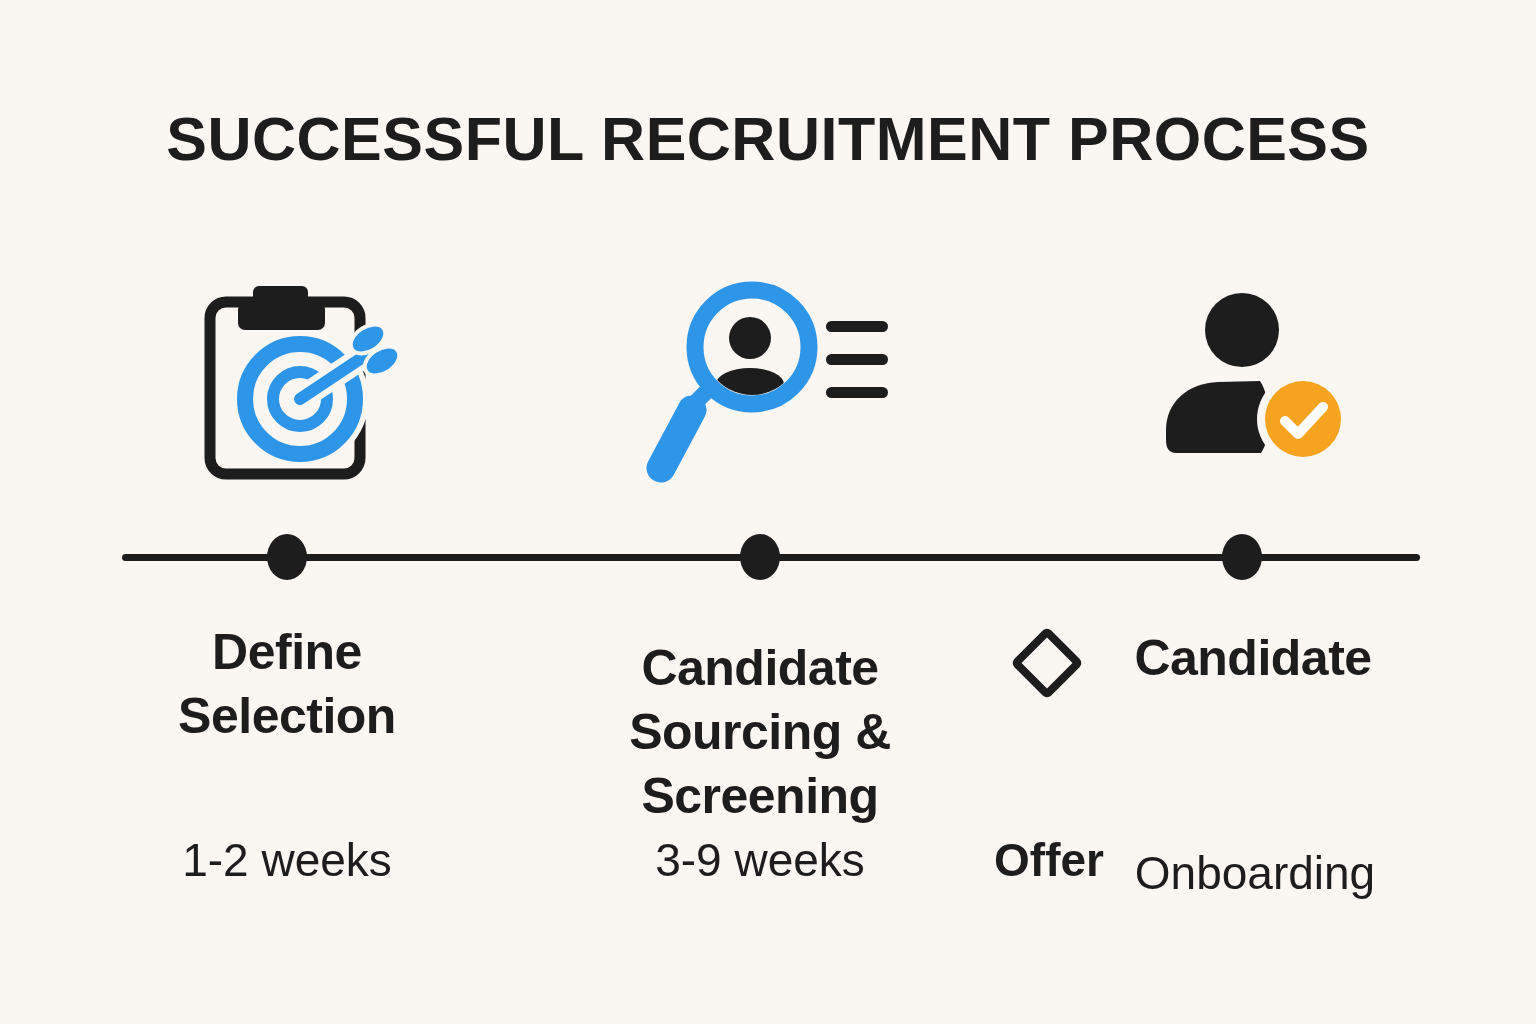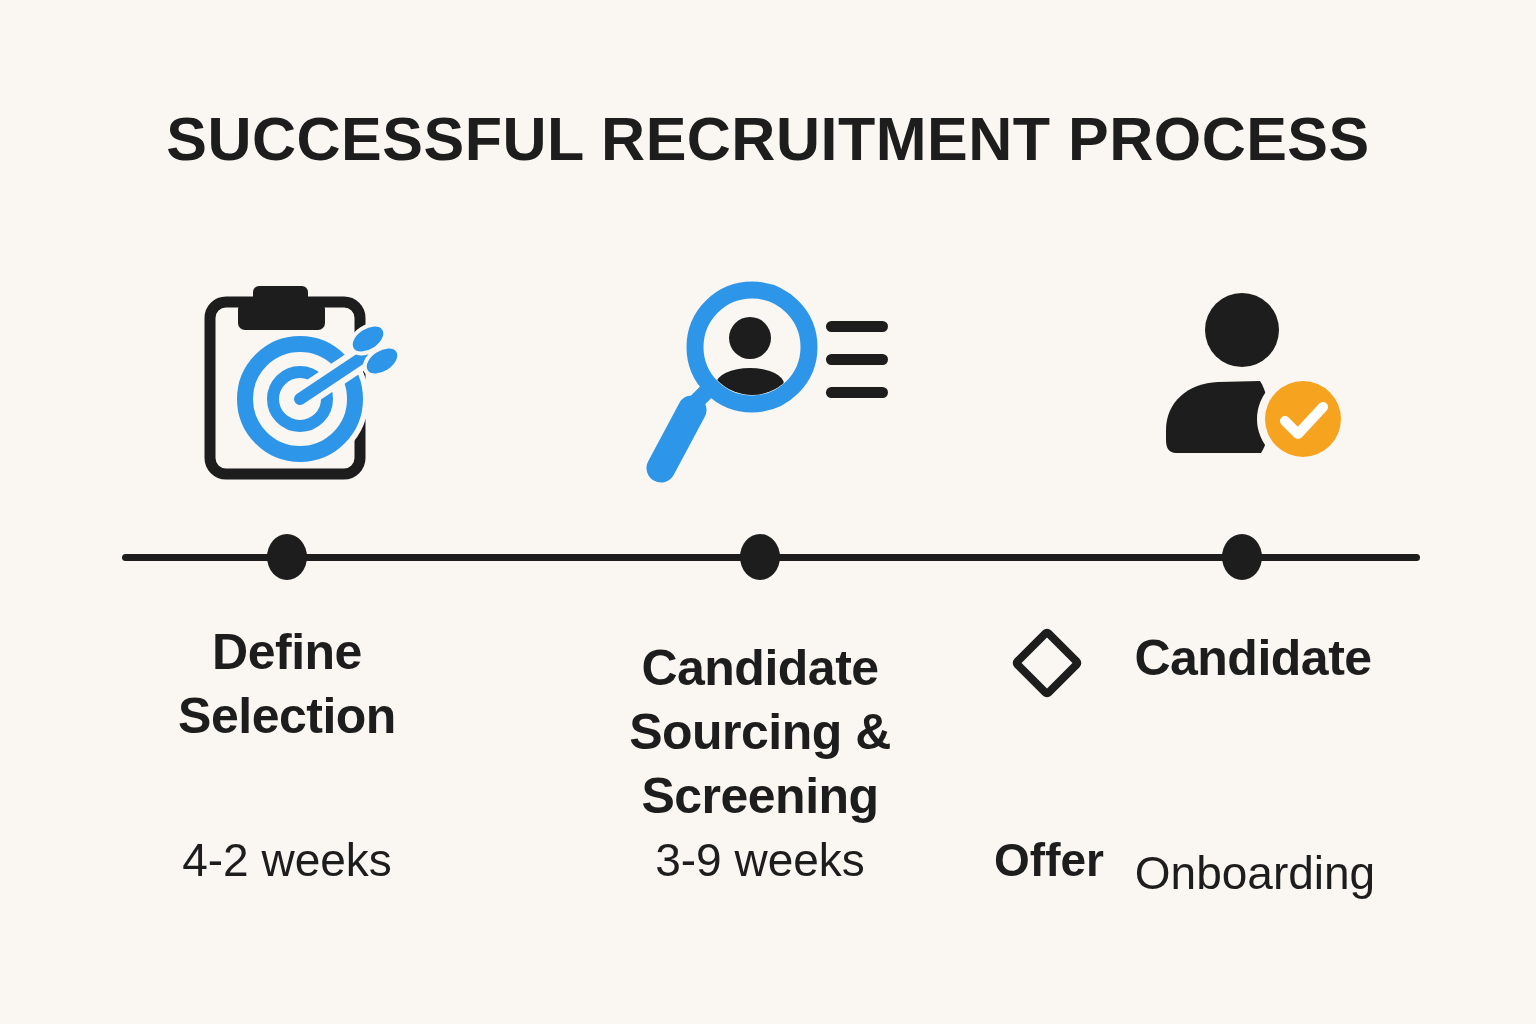--- a/index.html
+++ b/index.html
@@ -153,18 +153,18 @@
     <span>Sourcing &amp;</span>
     <span>Screening</span>
   </div>
 
   <div class="diamond"></div>
 
   <div class="stage-label label-3">
     <span>Candidate</span>
   </div>
 
-  <div class="duration dur-1">4-2 weeks</div>
+  <div class="duration dur-1">1-2 weeks</div>
   <div class="duration dur-2">3-9 weeks</div>
   <div class="duration dur-offer">Offer</div>
   <div class="duration dur-onboarding">Onboarding</div>
 
 </div>
 
 </body></html>

